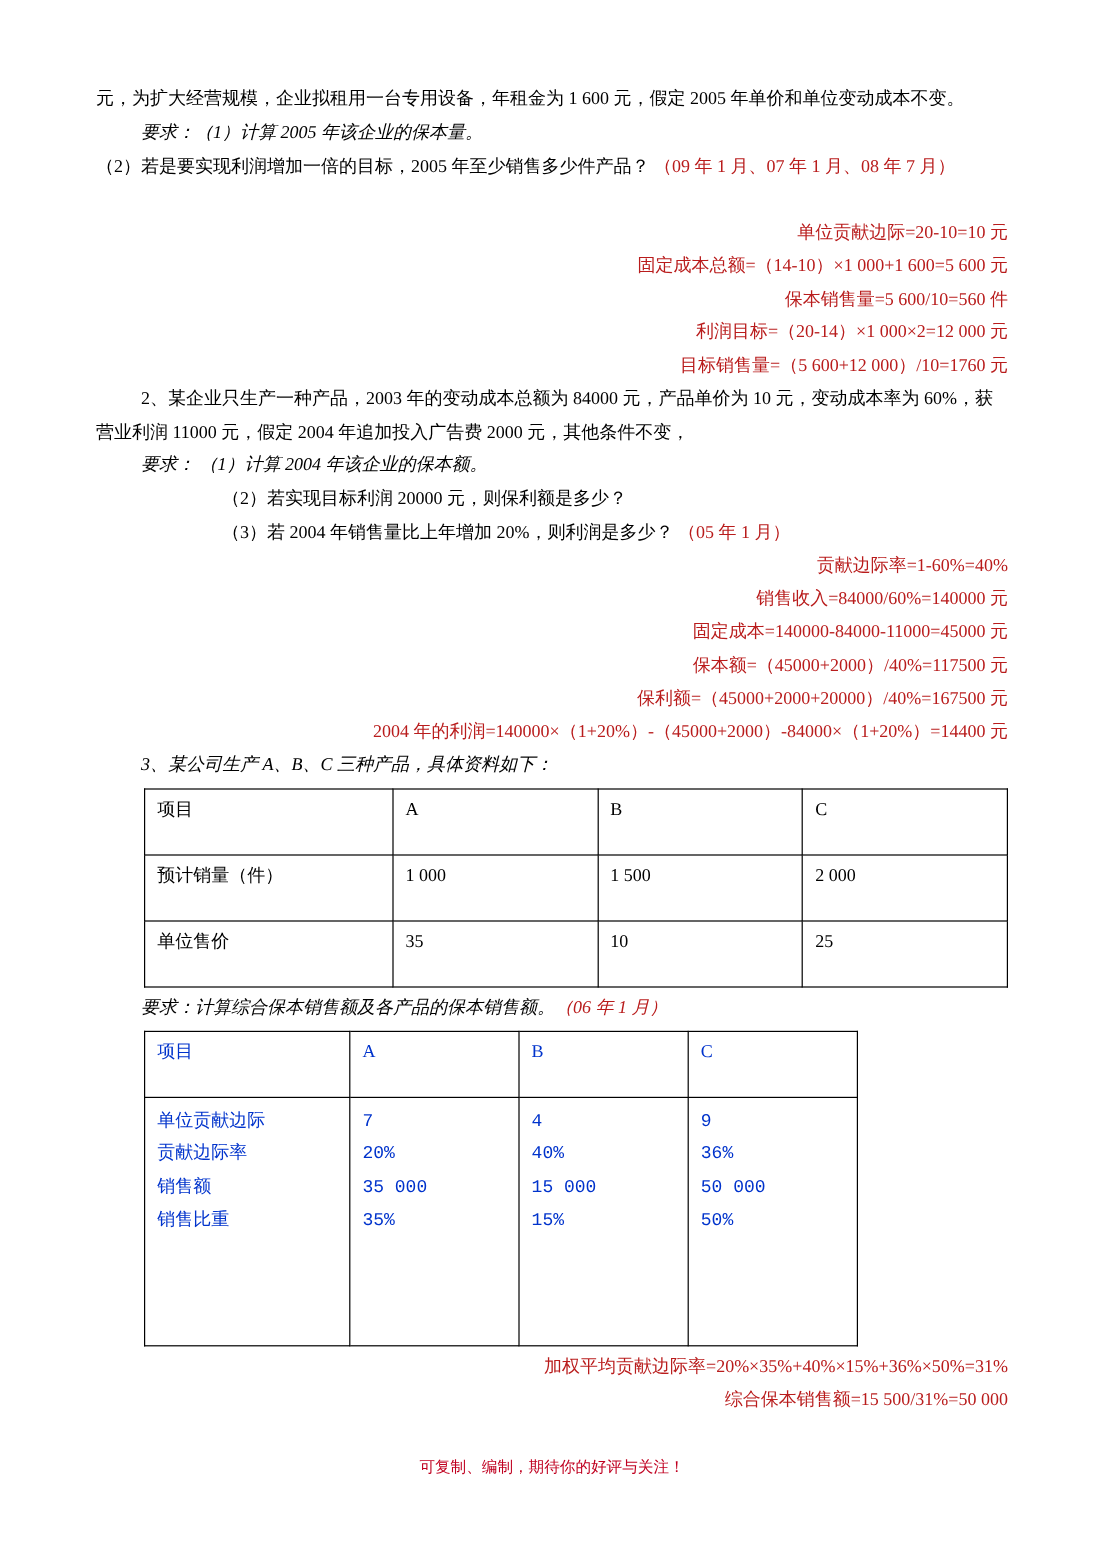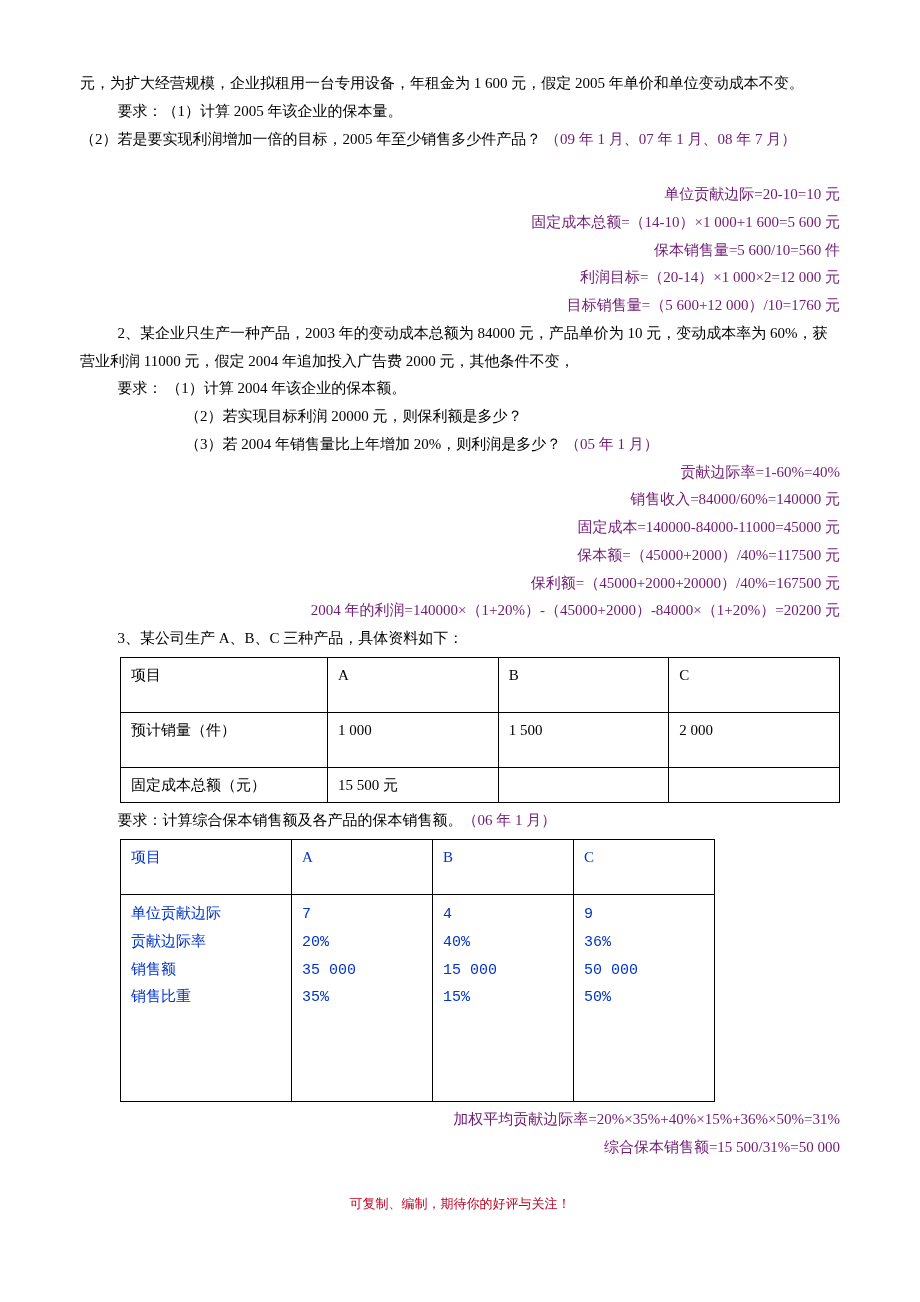--- a/index.html
+++ b/index.html
@@ -6,23 +6,23 @@
     font-family: "SimSun", "宋体", serif;
     font-size: 15px;
     line-height: 1.85;
     color: #000;
     width: 920px;
     margin: 0;
     padding: 70px 80px 40px 80px;
     box-sizing: border-box;
     background: #fff;
   }
-  .blue { color: #701a75; }
+  .blue { color: #b91c1c; }
   .indent1 { padding-left: 4em; text-align: right; }
-  .single-indent { padding-left: 2.5em; }
+  .single-indent { padding-left: 2.5em; font-style: italic; }
   p { margin: 0; }
   table {
     border-collapse: collapse;
     margin: 4px 0 4px 40px;
     width: 720px;
     table-layout: fixed;
   }
   td {
     border: 1px solid #000;
     padding: 6px 10px;
@@ -67,43 +67,43 @@
 <p style="padding-left:7em">（2）若实现目标利润 20000 元，则保利额是多少？</p>
 <p style="padding-left:7em">
   <span>（3）若 2004 年销售量比上年增加 20%，则利润是多少？ </span><span class="blue">（05 年 1 月）</span>
 </p>
 
 <p class="indent1 blue">贡献边际率=1-60%=40%</p>
 <p class="indent1 blue">销售收入=84000/60%=140000 元</p>
 <p class="indent1 blue">固定成本=140000-84000-11000=45000 元</p>
 <p class="indent1 blue">保本额=（45000+2000）/40%=117500 元</p>
 <p class="indent1 blue">保利额=（45000+2000+20000）/40%=167500 元</p>
-<p class="indent1 blue">2004 年的利润=140000×（1+20%）-（45000+2000）-84000×（1+20%）=20200 元</p>
+<p class="indent1 blue">2004 年的利润=140000×（1+20%）-（45000+2000）-84000×（1+20%）=14400 元</p>
 
 <p class="single-indent">3、某公司生产 A、B、C 三种产品，具体资料如下：</p>
 
 <table>
   <tbody>
       <tr class="tall">
     <td class="col-a">项目</td>
     <td class="col-b">A</td>
     <td class="col-c">B</td>
     <td class="col-d">C</td>
   </tr>
   <tr class="tall">
     <td>预计销量（件）</td>
     <td>1 000</td>
     <td>1 500</td>
     <td>2 000</td>
   </tr>
-  <tr>
-    <td>固定成本总额（元）</td>
-    <td>15 500 元</td>
-    <td></td>
-    <td></td>
+  <tr class="tall">
+    <td>单位售价</td>
+    <td>35</td>
+    <td>10</td>
+    <td>25</td>
   </tr>
 </tbody>
   </table>
 
 <p class="single-indent">
   <span>要求：计算综合保本销售额及各产品的保本销售额。</span><span class="blue">（06 年 1 月）</span>
 </p>
 
 <table class="blue-table" style="width:560px">
   <tbody>

